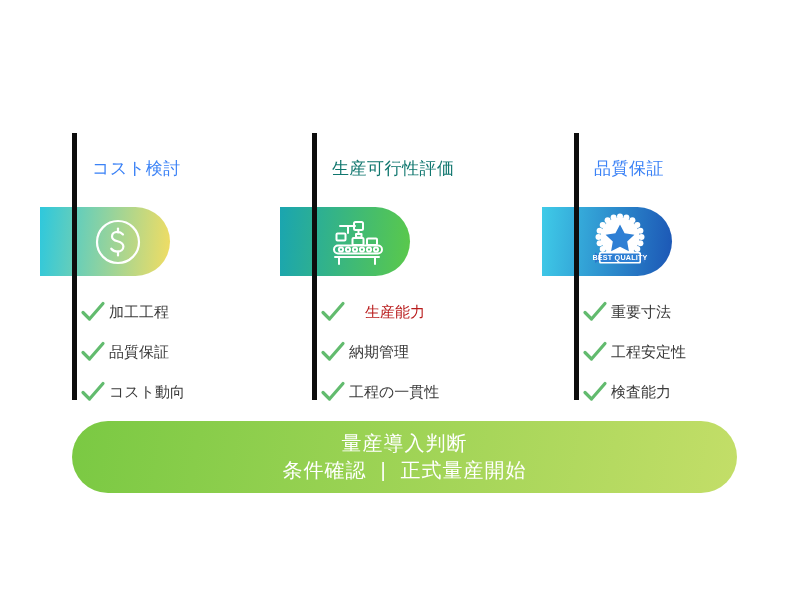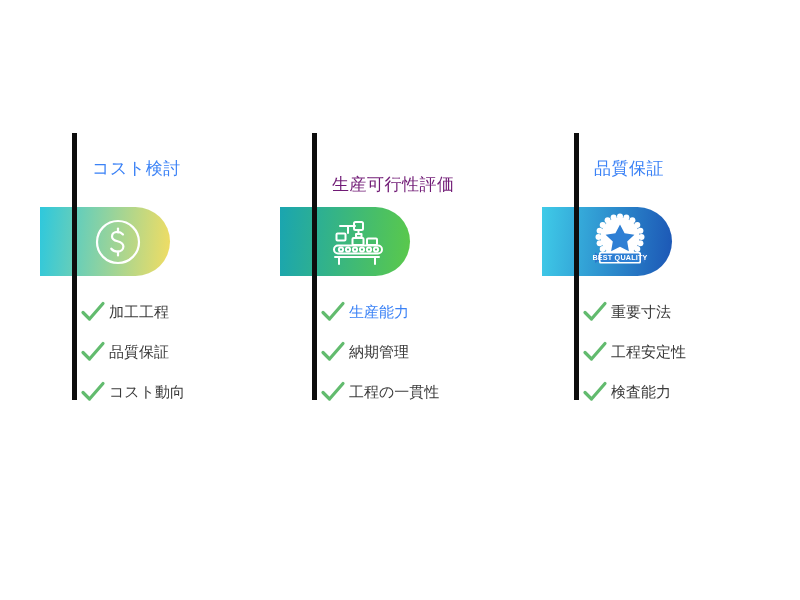--- a/index.html
+++ b/index.html
@@ -125,21 +125,21 @@
         <svg class="check-icon" viewBox="0 0 26 26">
           <path d="M3 13.5 L9.5 20 L23 4.5" fill="none" stroke="#62bb6e" stroke-width="3.2" stroke-linecap="round" stroke-linejoin="round"></path>
         </svg>
         <span class="check-label" style="color: rgb(58, 58, 58);">コスト動向</span>
       </div>
     </div>
   </div>
 
   <div class="column" style="left:276px;">
     <div class="col-line" style="background: rgb(13, 13, 13);"></div>
-    <div class="col-title" style="color: #701a75; margin-top: 16px;">生産可行性評価</div>
+    <div class="col-title" style="color: #0f766e;">生産可行性評価</div>
 
     <div class="pill" id="pill1" style="background: linear-gradient(95deg, rgb(26, 165, 176) 0%, rgb(91, 201, 74) 100%);">
       <div class="pill-icon">
         <svg width="56" height="50" viewBox="0 0 56 50">
           <g fill="none" stroke="#ffffff" stroke-width="2" stroke-linecap="round" stroke-linejoin="round">
 
             <path d="M10 9 h8 v7"></path>
             <path d="M18 9 h7"></path>
             <rect x="24" y="5" width="9" height="8" rx="1.5"></rect>
             <path d="M28.5 13 v4"></path>
@@ -164,21 +164,21 @@
           </g>
         </svg>
       </div>
     </div>
 
     <div class="checks">
       <div class="check-row">
         <svg class="check-icon" viewBox="0 0 26 26">
           <path d="M3 13.5 L9.5 20 L23 4.5" fill="none" stroke="#62bb6e" stroke-width="3.2" stroke-linecap="round" stroke-linejoin="round"></path>
         </svg>
-        <span class="check-label" style="color: #3b82f6;">生産能力</span>
+        <span class="check-label" style="color: #b91c1c; margin-left: 16px;">生産能力</span>
       </div>
       <div class="check-row">
         <svg class="check-icon" viewBox="0 0 26 26">
           <path d="M3 13.5 L9.5 20 L23 4.5" fill="none" stroke="#62bb6e" stroke-width="3.2" stroke-linecap="round" stroke-linejoin="round"></path>
         </svg>
         <span class="check-label" style="color: rgb(58, 58, 58);">納期管理</span>
       </div>
       <div class="check-row">
         <svg class="check-icon" viewBox="0 0 26 26">
           <path d="M3 13.5 L9.5 20 L23 4.5" fill="none" stroke="#62bb6e" stroke-width="3.2" stroke-linecap="round" stroke-linejoin="round"></path>
@@ -248,14 +248,18 @@
       </div>
       <div class="check-row">
         <svg class="check-icon" viewBox="0 0 26 26">
           <path d="M3 13.5 L9.5 20 L23 4.5" fill="none" stroke="#62bb6e" stroke-width="3.2" stroke-linecap="round" stroke-linejoin="round"></path>
         </svg>
         <span class="check-label" style="color: rgb(58, 58, 58);">検査能力</span>
       </div>
     </div>
   </div>
 
+  <div id="banner" style="background: linear-gradient(100deg, rgb(122, 201, 67) 0%, rgb(195, 222, 104) 100%);">
+    <div class="banner-line1">量産導入判断</div>
+    <div class="banner-line2"><span>条件確認</span><span class="banner-sep">|</span><span>正式量産開始</span></div>
+  </div>
 
 </div>
 
 </body></html>

